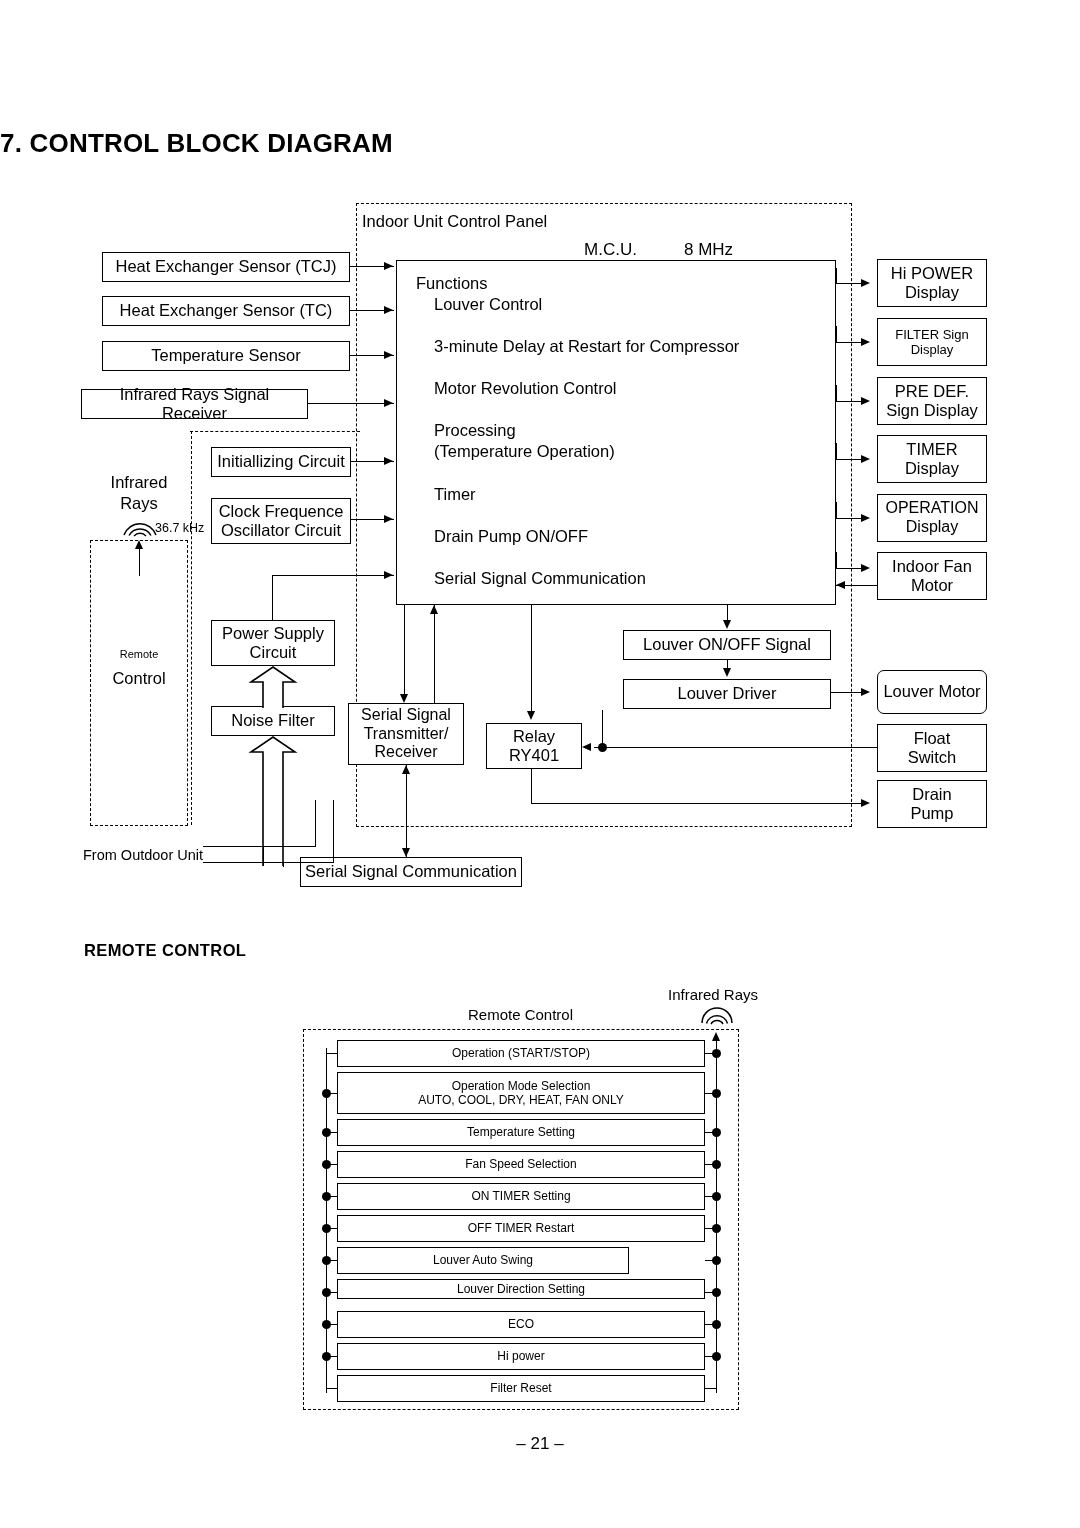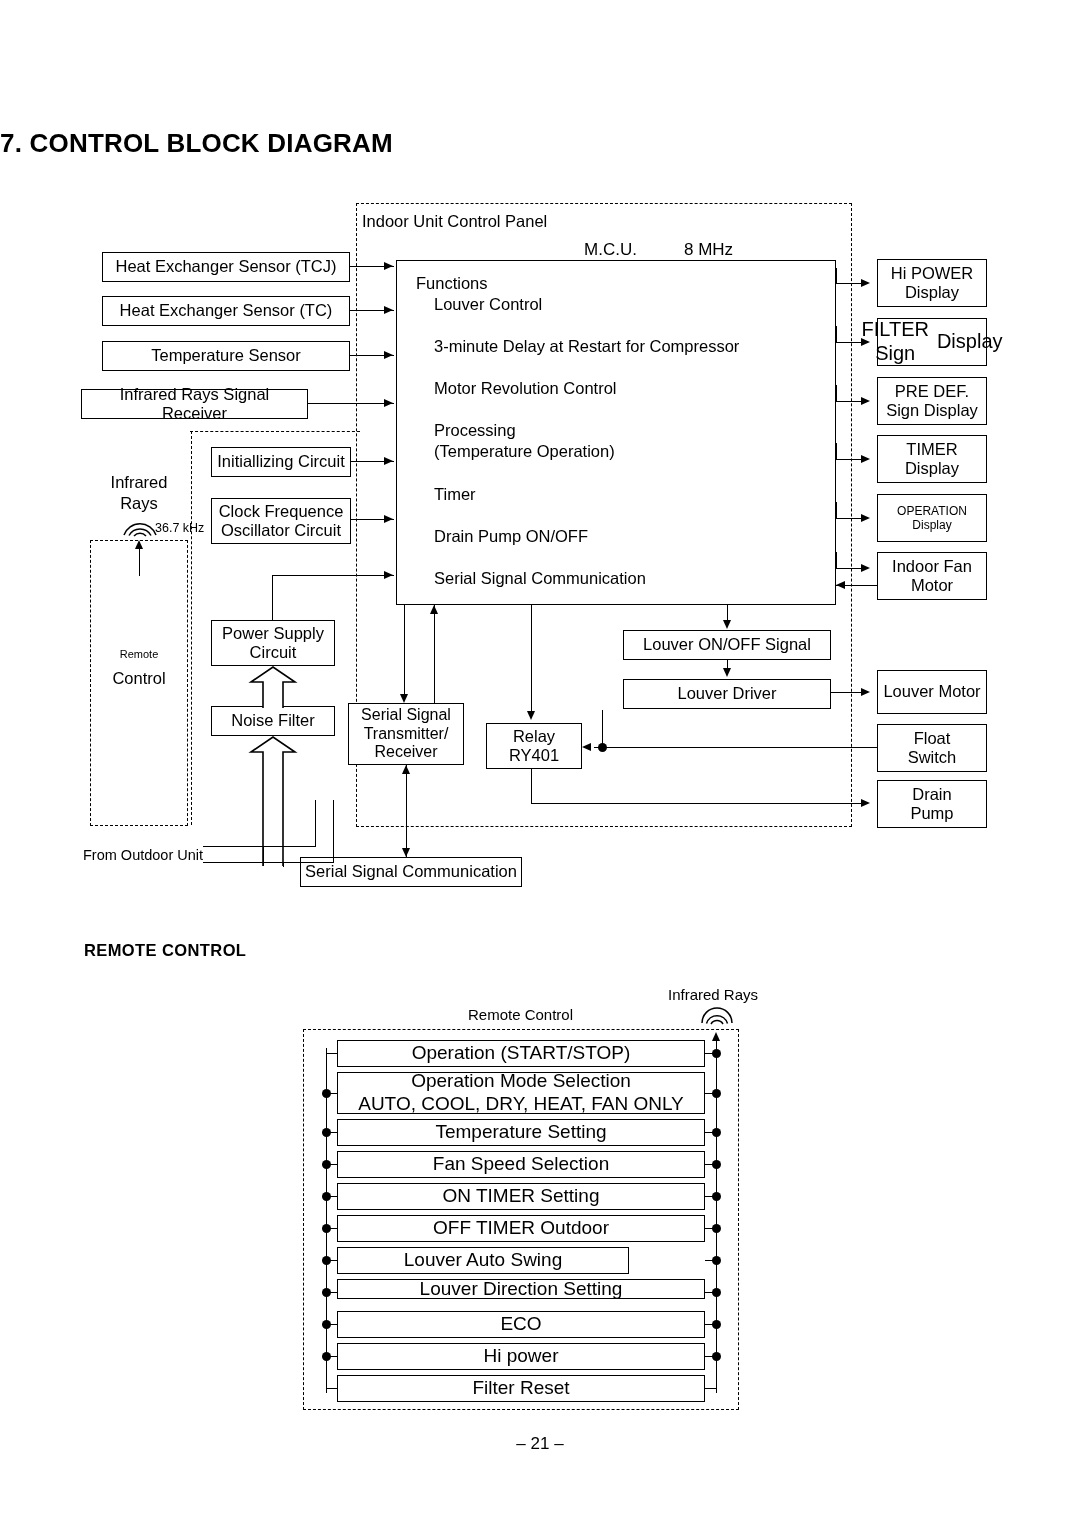--- a/index.html
+++ b/index.html
@@ -40,21 +40,21 @@
 
   
   .blockarrow{position:absolute;}
 
   .title{position:absolute;font-weight:bold;letter-spacing:.2px;}
 
   .ir-wave{position:absolute;}
 
   .rcbox{position:absolute;border:1.8px solid #000;background:#fff;
          display:flex;align-items:center;justify-content:center;
-         text-align:right;line-height:1.2;box-sizing:border-box;font-size:19px;}
+         text-align:right;line-height:1.2;box-sizing:border-box;font-size:12px;}
 </style>
 </head>
 <body>
 
 <div id="stage">
 
   <div class="title" style="left:0;top:128px;width:1080px;text-align:left;font-size:26px;">7. CONTROL BLOCK DIAGRAM</div>
 
   <div class="dashregion" style="left:356px;top:203px;width:496px;height:624px;border-style:dashed;border-width:1.6px;"></div>
 
@@ -182,46 +182,46 @@
   <div class="v" style="left:333px;top:800px;height:63px;"></div>
 
   <div class="v" style="left:263px;top:846px;height:20px;"></div>
   <div class="v" style="left:283px;top:862px;height:5px;"></div>
 
   <div class="box" style="left:877px;top:259px;width:110px;height:48px;flex-direction:column;font-size:16.5px;">
     <span>Hi POWER</span>
     <span>Display</span>
     </div>
 
-  <div class="box" style="left:877px;top:318px;width:110px;height:48px;flex-direction:row;font-size:20px;">
+  <div class="box" style="left:877px;top:318px;width:110px;height:48px;flex-direction:column;font-size:13px;">
     <span>FILTER Sign</span>
     <span>Display</span>
     </div>
 
   <div class="box" style="left:877px;top:377px;width:110px;height:48px;flex-direction:column;font-size:16.5px;">
     <span>PRE DEF.</span>
     <span>Sign Display</span>
     </div>
 
   <div class="box" style="left:877px;top:435px;width:110px;height:48px;flex-direction:column;font-size:16.5px;">
     <span>TIMER</span>
     <span>Display</span>
     </div>
 
-  <div class="box" style="left:877px;top:494px;width:110px;height:48px;flex-direction:column;font-size:12px;">
+  <div class="box" style="left:877px;top:494px;width:110px;height:48px;flex-direction:column;font-size:16px;">
     <span>OPERATION</span>
     <span>Display</span>
     </div>
 
   <div class="box" style="left:877px;top:552px;width:110px;height:48px;flex-direction:column;font-size:16.5px;">
     <span>Indoor Fan</span>
     <span>Motor</span>
     </div>
 
-  <div class="box" style="left:877px;top:670px;width:110px;height:44px;font-size:16.5px;">
+  <div class="box" style="left:877px;top:670px;width:110px;height:44px;font-size:16.5px;border-radius:7px;">
     <span>Louver Motor</span>
     </div>
 
   <div class="box" style="left:877px;top:724px;width:110px;height:48px;flex-direction:column;font-size:16.5px;">
     <span>Float</span>
     <span>Switch</span>
     </div>
 
   <div class="box" style="left:877px;top:780px;width:110px;height:48px;flex-direction:column;font-size:16.5px;">
     <span>Drain</span>
@@ -335,21 +335,21 @@
 
   <div class="rcbox" style="left:337px;top:1183px;width:368px;height:27px;">
     <span>ON TIMER Setting</span>
     </div>
   <div class="h" style="left:326px;top:1196px;width:12px;"></div>
   <div class="dot" style="left:322px;top:1192px;"></div>
   <div class="h" style="left:705px;top:1196px;width:12px;"></div>
   <div class="dot" style="left:712px;top:1192px;"></div>
 
   <div class="rcbox" style="left:337px;top:1215px;width:368px;height:27px;">
-    <span>OFF TIMER Outdoor</span>
+    <span>OFF TIMER Restart</span>
     </div>
   <div class="h" style="left:326px;top:1228px;width:12px;"></div>
   <div class="dot" style="left:322px;top:1224px;"></div>
   <div class="h" style="left:705px;top:1228px;width:12px;"></div>
   <div class="dot" style="left:712px;top:1224px;"></div>
 
   <div class="rcbox" style="left:337px;top:1247px;width:292px;height:27px;">
     <span>Louver Auto Swing</span>
     </div>
   <div class="h" style="left:326px;top:1260px;width:12px;"></div>

